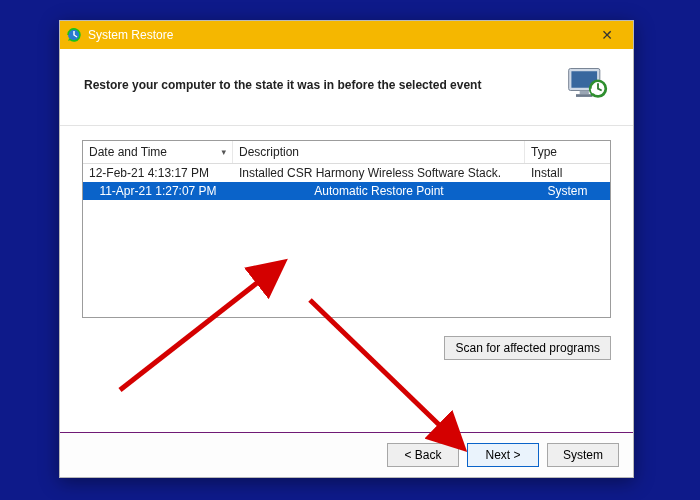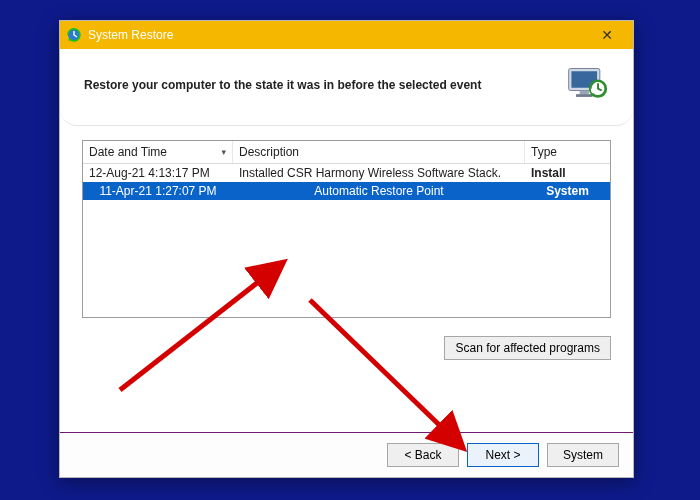--- a/index.html
+++ b/index.html
@@ -36,21 +36,20 @@
   .titlebar .title { flex: 1; }
   .titlebar .close {
     width: 40px; text-align: center; font-size: 14px; cursor: pointer;
     color: #333;
   }
   .header-band {
     display: flex;
     align-items: center;
     padding: 14px 24px 18px 24px;
     border-bottom: 1px solid #e3e3e3;
-    border-radius: 17px;
   }
   .header-text { font-weight: bold; font-size: 12px; color: #222; flex:1; }
   .header-icon { width: 44px; height: 44px; }
   .body {
     padding: 14px 22px 8px 22px;
   }
   .tz-label { color: #222; margin-bottom: 8px; }
   .listbox {
     border: 1px solid #9c9c9c;
     height: 178px;
@@ -75,21 +74,21 @@
     position:absolute; right:6px; top:6px; font-size:9px; color:#555;
   }
   .row {
     display: flex;
     font-size: 12px;
     color: #222;
   }
   .row .cell { padding: 2px 6px; }
   .row .c-dt { width: 150px; }
   .row .c-desc { flex:1; }
-  .row .c-type { width: 85px; font-weight: bold; }
+  .row .c-type { width: 85px; }
   .row.selected {
     background: #0a63c9;
     color: #fff;
     text-align: center;
   }
   .scan-row {
     display:flex; justify-content:flex-end; padding: 10px 22px 0 22px;
   }
   .btn {
     min-width: 72px;
@@ -156,21 +155,21 @@
       <div class="list-head">
         <div class="col col-dt">
           <span>Date and Time</span>
           <span class="sort-caret">▾</span>
         </div>
         <div class="col col-desc">Description</div>
         <div class="col col-type">Type</div>
       </div>
 
       <div class="row">
-        <div class="cell c-dt">12-Aug-21 4:13:17 PM</div>
+        <div class="cell c-dt">12-Feb-21 4:13:17 PM</div>
         <div class="cell c-desc">Installed CSR Harmony Wireless Software Stack.</div>
         <div class="cell c-type">Install</div>
       </div>
       <div class="row selected">
         <div class="cell c-dt">11-Apr-21 1:27:07 PM</div>
         <div class="cell c-desc">Automatic Restore Point</div>
         <div class="cell c-type">System</div>
       </div>
     </div>
   </div>

